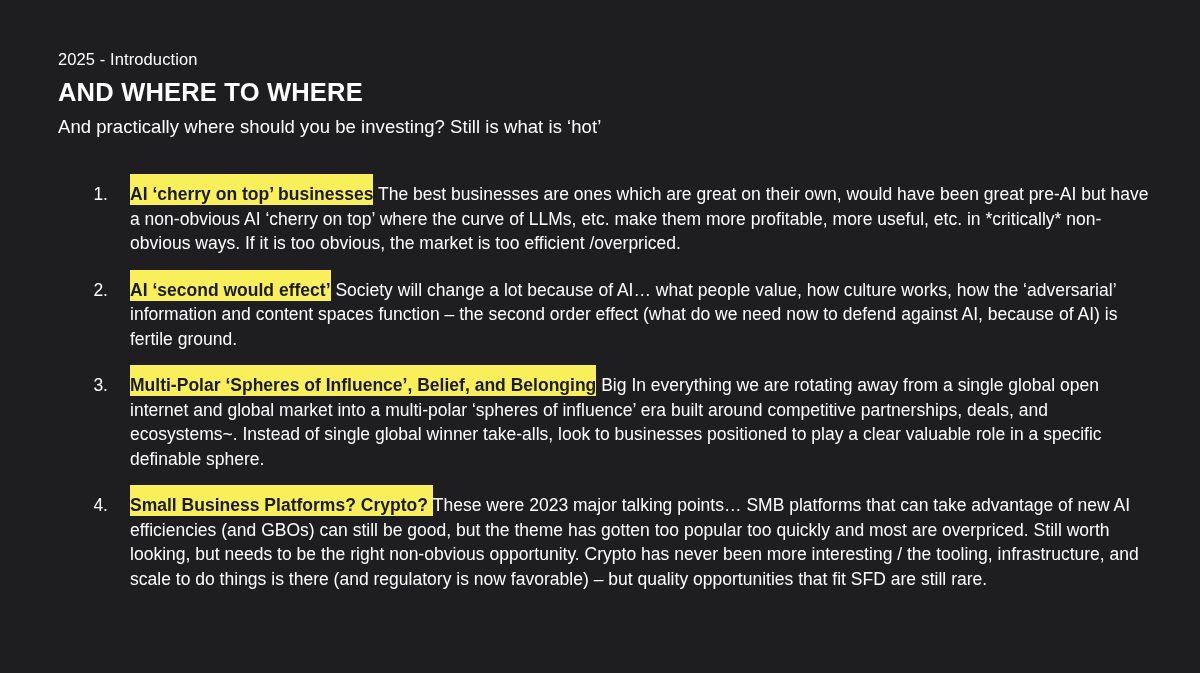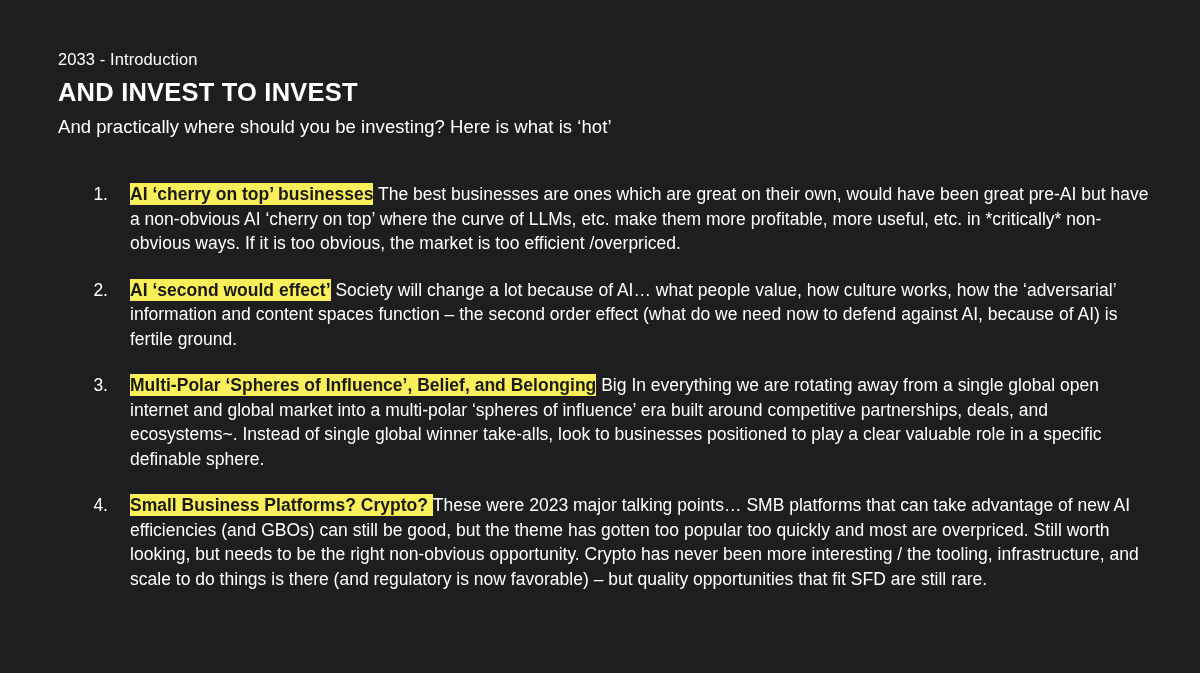--- a/index.html
+++ b/index.html
@@ -82,34 +82,34 @@
     font-size: 17.5px;
     line-height: 24.5px;
     font-weight: 400;
     text-align: left;
     letter-spacing: 0.01px;
   }
   .hl {
     background: #f9ef5b;
     color: #1a1a18;
     font-weight: 700;
-    padding: 1px 0 1px 0;
+    padding: 10px 0 1px 0;
     box-decoration-break: clone;
     -webkit-box-decoration-break: clone;
   }
 </style>
 </head>
 <body>
 
 <div class="slide">
 
   <div class="header">
-    <div class="eyebrow">2033 - Introduction</div>
-    <div class="slide-title">AND INVEST TO INVEST</div>
-    <div class="subtitle">And practically where should you be investing?  Here is what is ‘hot’</div>
+    <div class="eyebrow">2025 - Introduction</div>
+    <div class="slide-title">AND WHERE TO WHERE</div>
+    <div class="subtitle">And practically where should you be investing?  Still is what is ‘hot’</div>
   </div>
 
   <div class="points">
 
     <div class="point">
       <div class="point-number">1.</div>
       <div class="point-body"><span class="hl">AI ‘cherry on top’ businesses</span><span> The best businesses are ones which are great on their own, would have been great pre-AI but have a non-obvious AI ‘cherry on top’ where the curve of LLMs, etc. make them more profitable, more useful, etc. in *critically* non-obvious ways.  If it is too obvious, the market is too efficient /overpriced.</span></div>
     </div>
 
     <div class="point">

